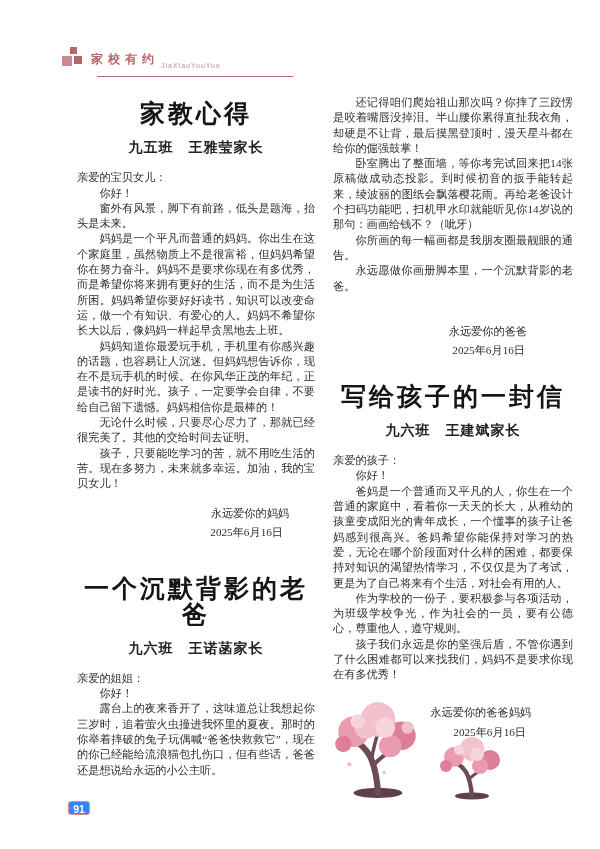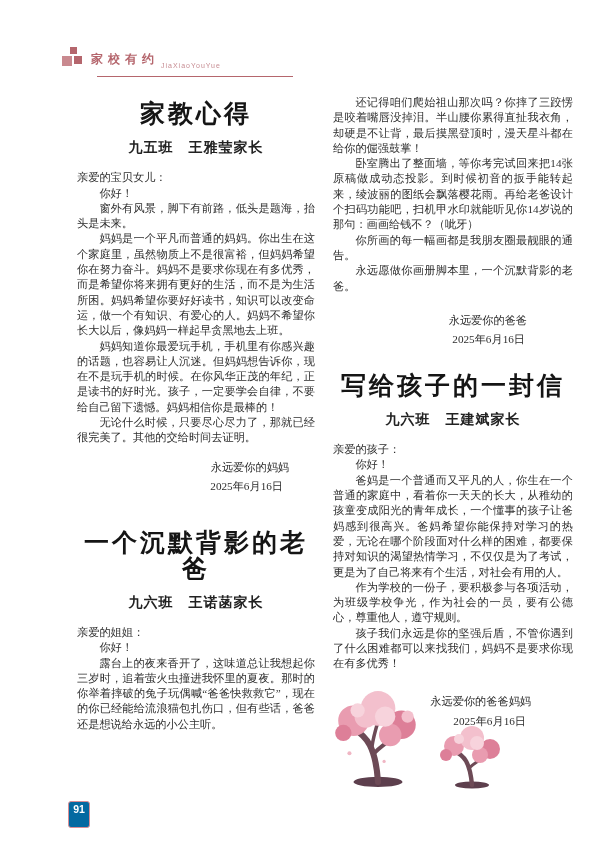--- a/index.html
+++ b/index.html
@@ -42,34 +42,34 @@
     font-size:14px; font-weight:bold; letter-spacing:1px; text-align:center;
     color:#222; margin-bottom:15px;
   }
   p.salutation { text-indent:0; }
   p.body { text-indent:2em; }
 
   .sig { text-align:right; line-height:19px; margin-top:12px; }
   .sig-date { text-align:right; line-height:19px; }
   .sig-a1 { padding-right:26px; }
   .sig-a1-date { padding-right:32px; }
-  .sig-a2 { padding-right:46px; margin-top:17px; }
+  .sig-a2 { padding-right:46px; margin-top:28px; }
   .sig-a2-date { padding-right:48px; }
 
   
   .sig-block { position:relative; height:128px; margin-top:6px; }
   .sig-a3 { position:absolute; right:42px; top:14px; margin:0; }
   .sig-a3-date { position:absolute; right:47px; top:34px; }
   .tree-large { position:absolute; left:-6px; top:8px; width:102px; height:102px; }
   .tree-small { position:absolute; left:102px; top:46px; width:74px; height:66px; }
 
   
   .page-badge {
-    position:absolute; left:68px; top:801px; width:22px; height:27px;
-    background:#0369a1; border:1px solid #d98d94; border-radius:3px;
+    position:absolute; left:68px; top:801px; width:22px; height:14px;
+    background:#3b82f6; border:1px solid #d98d94; border-radius:3px;
     color:#ffffff; font-family:"Liberation Sans", sans-serif;
     font-size:10.5px; font-weight:bold; text-align:center; line-height:15px;
   }
 </style>
 </head>
 <body>
 
 <div class="page">
 
   <div class="brand-row">
@@ -86,20 +86,21 @@
   <section class="col col-left">
     <article>
       <h2 class="article-title">家教心得</h2>
       <div class="byline">九五班　王雅莹家长</div>
       <p class="salutation">亲爱的宝贝女儿：</p>
       <p class="body">你好！</p>
       <p class="body">窗外有风景，脚下有前路，低头是题海，抬头是未来。</p>
       <p class="body">妈妈是一个平凡而普通的妈妈。你出生在这个家庭里，虽然物质上不是很富裕，但妈妈希望你在努力奋斗。妈妈不是要求你现在有多优秀，而是希望你将来拥有更好的生活，而不是为生活所困。妈妈希望你要好好读书，知识可以改变命运，做一个有知识、有爱心的人。妈妈不希望你长大以后，像妈妈一样起早贪黑地去上班。</p>
       <p class="body">妈妈知道你最爱玩手机，手机里有你感兴趣的话题，也容易让人沉迷。但妈妈想告诉你，现在不是玩手机的时候。在你风华正茂的年纪，正是读书的好时光。孩子，一定要学会自律，不要给自己留下遗憾。妈妈相信你是最棒的！</p>
       <p class="body">无论什么时候，只要尽心尽力了，那就已经很完美了。其他的交给时间去证明。</p>
+      <p class="body">孩子，只要能吃学习的苦，就不用吃生活的苦。现在多努力，未来就多幸运。加油，我的宝贝女儿！</p>
       <div class="sig sig-a1">永远爱你的妈妈</div>
       <div class="sig-date sig-a1-date">2025年6月16日</div>
     </article>
 
     <article>
       <h2 class="article-title title-a2">一个沉默背影的老爸</h2>
       <div class="byline">九六班　王诺菡家长</div>
       <p class="salutation">亲爱的姐姐：</p>
       <p class="body">你好！</p>
       <p class="body">露台上的夜来香开了，这味道总让我想起你三岁时，追着萤火虫撞进我怀里的夏夜。那时的你举着摔破的兔子玩偶喊“爸爸快救救它”，现在的你已经能给流浪猫包扎伤口，但有些话，爸爸还是想说给永远的小公主听。</p>

